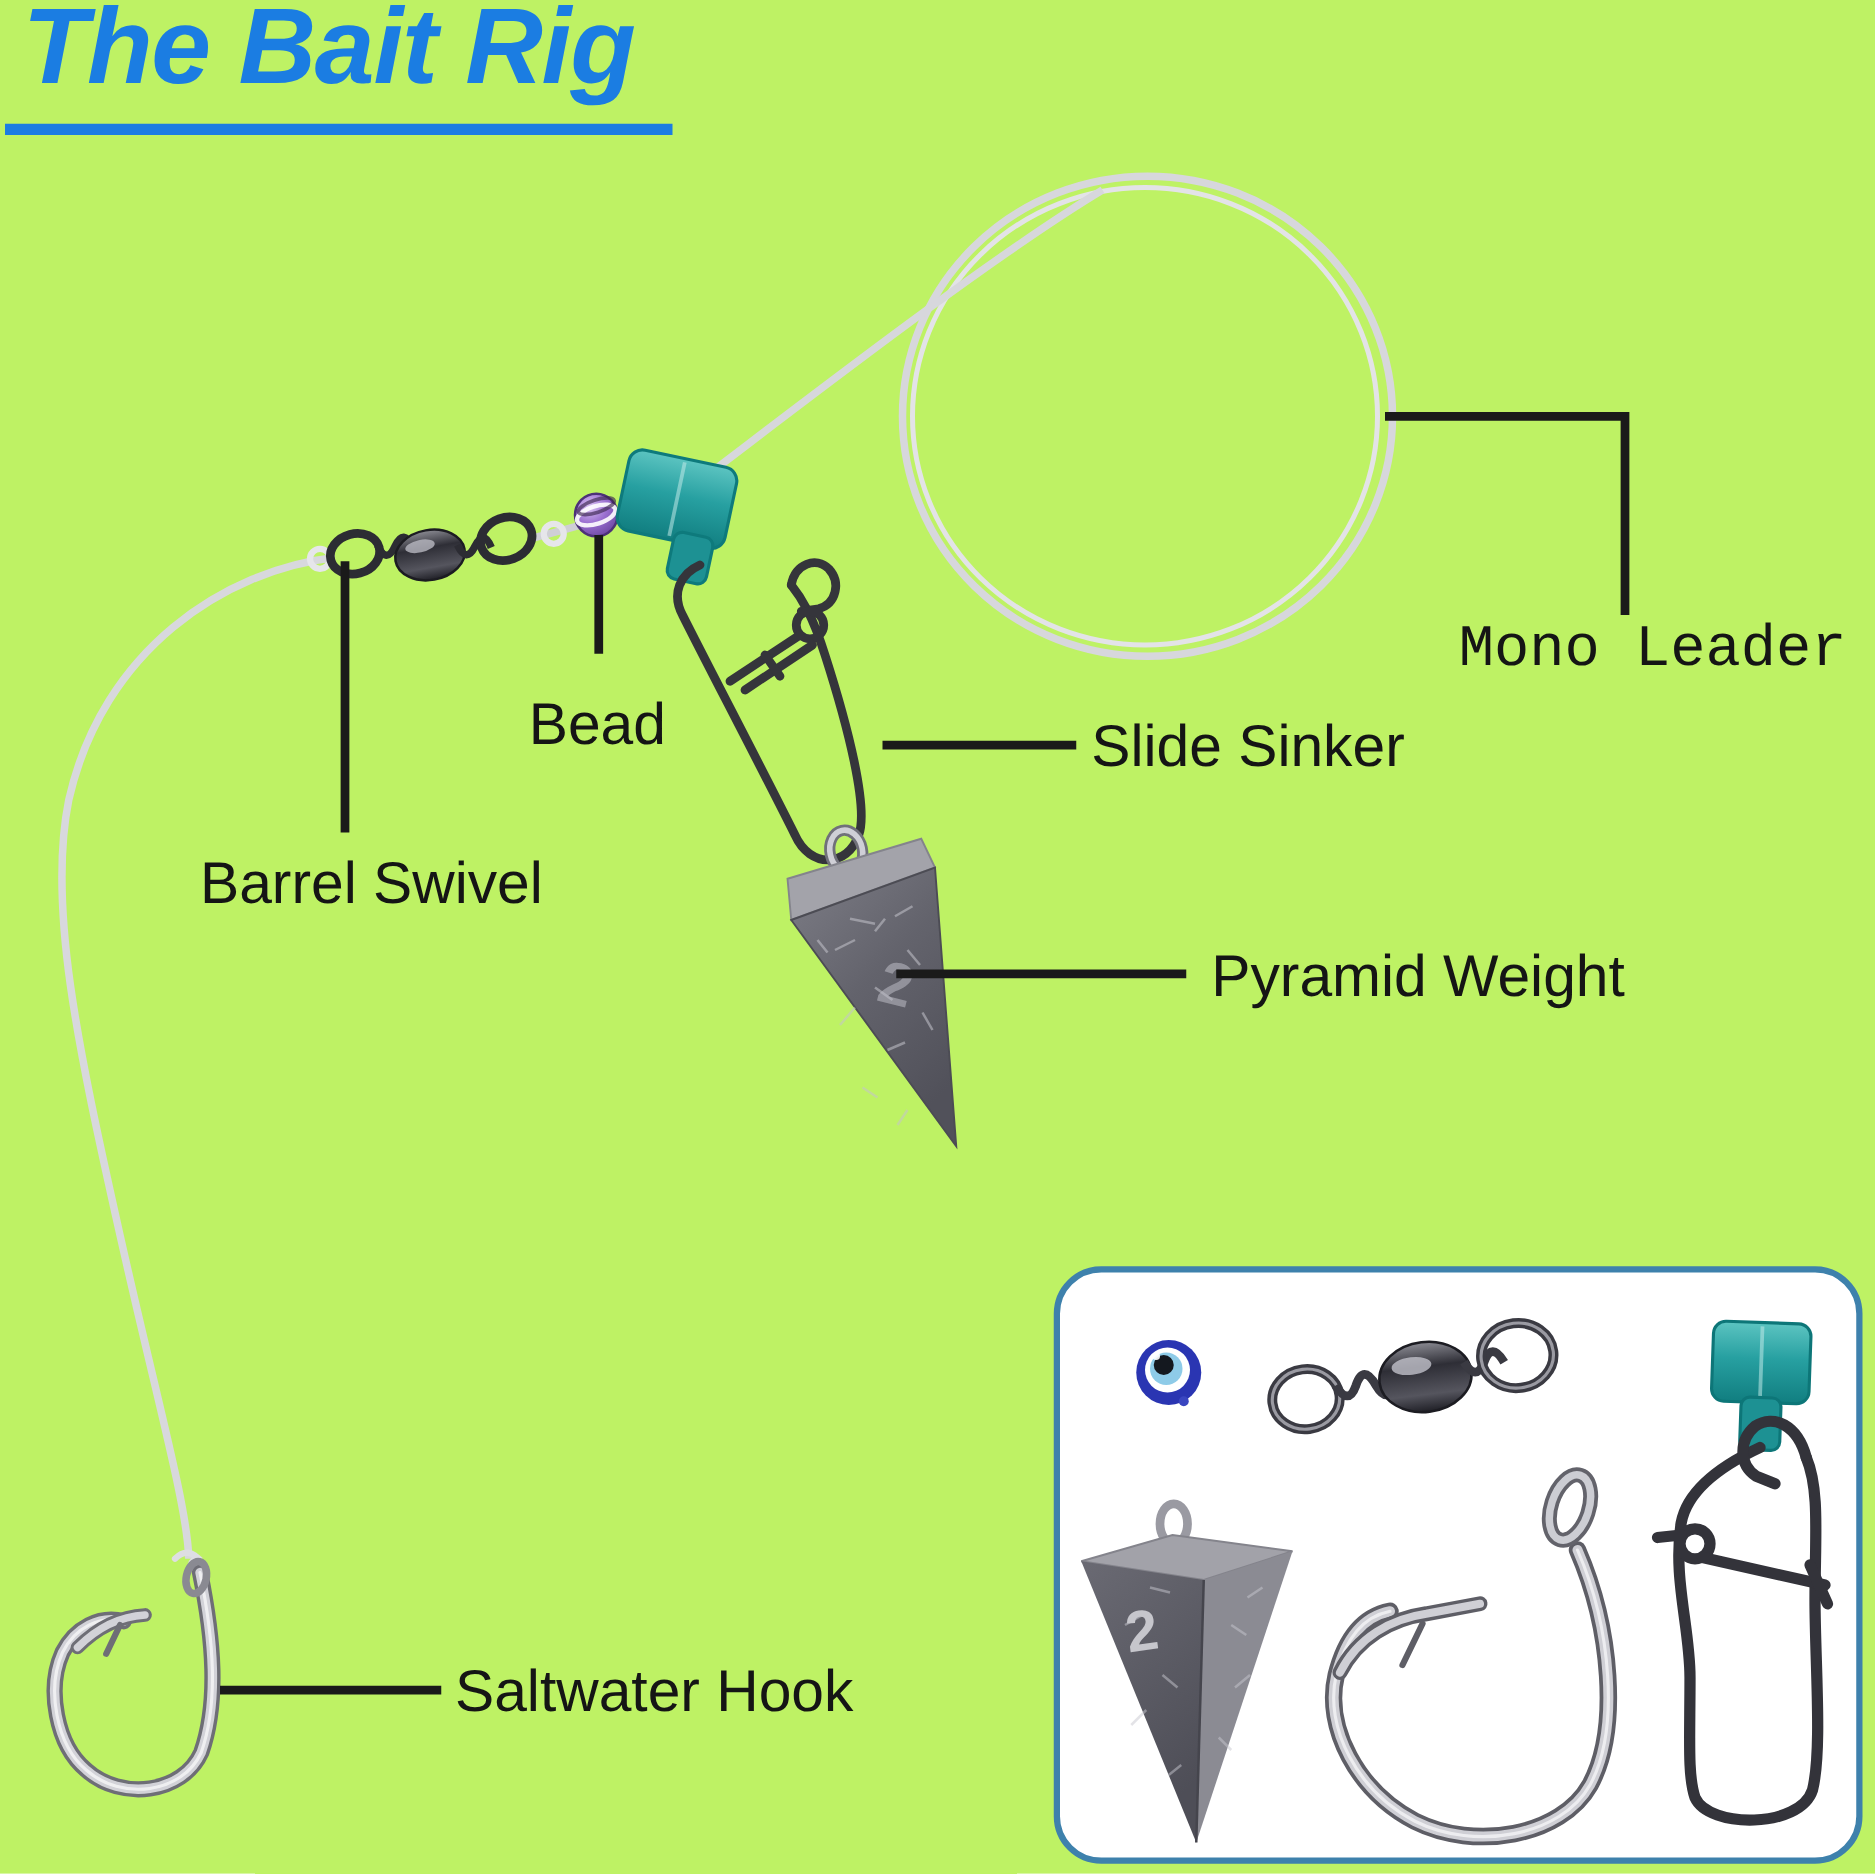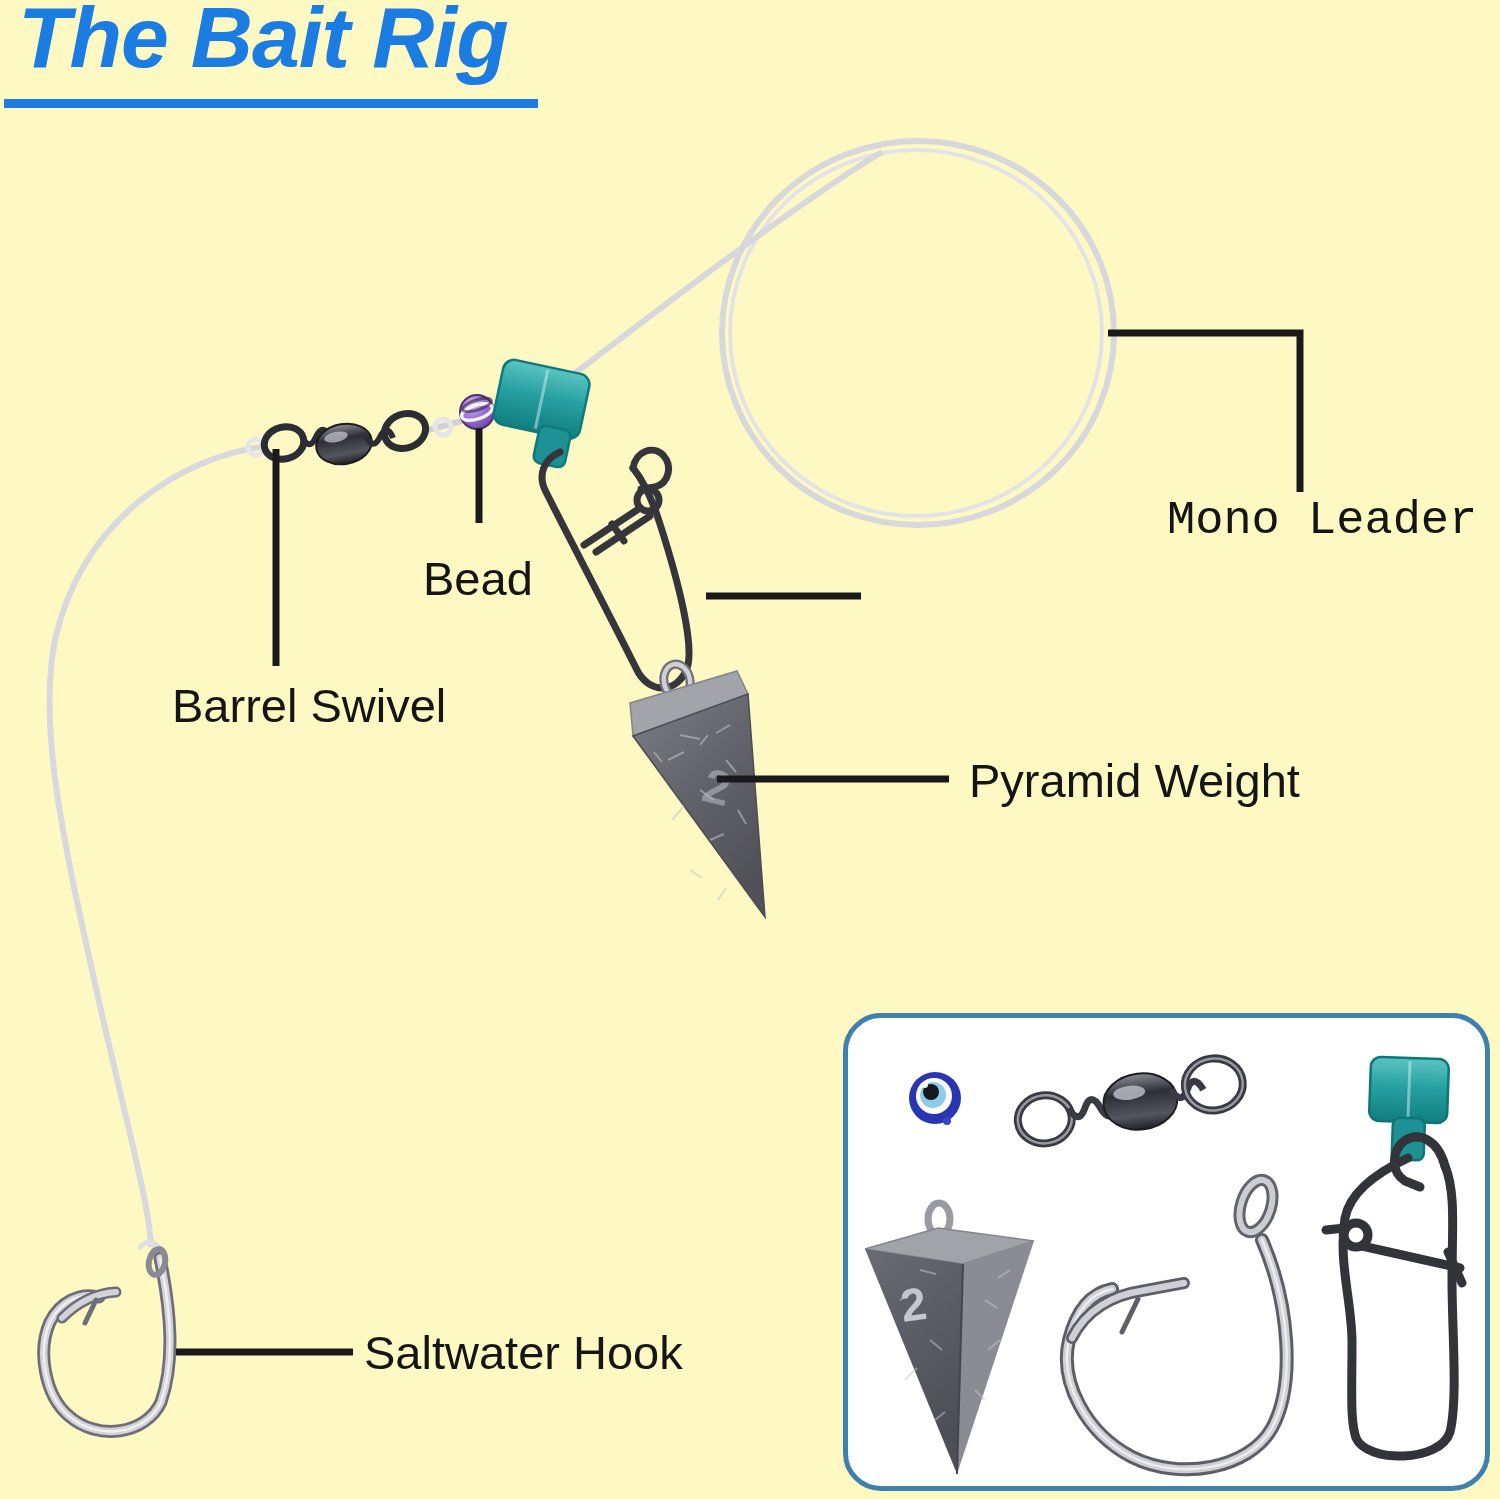--- a/index.html
+++ b/index.html
@@ -1,17 +1,17 @@
 <!DOCTYPE html>
 <html><head>
 <meta charset="utf-8">
 <style>
   html,body{margin:0;padding:0;background:#ffffff;}
   #stage{
-    position:relative;width:1500px;height:1499px;background:#fef9c3;overflow:hidden;
+    position:relative;width:1500px;height:1499px;background:#bef264;overflow:hidden;
     font-family:"Liberation Sans", sans-serif;
   }
   #page-title{
     position:absolute;left:18px;top:-12px;margin:0;
     font-size:86px;font-weight:bold;font-style:italic;
     color:#1b7de2;letter-spacing:-1px;white-space:nowrap;
   }
   #title-underline{
     position:absolute;left:4px;top:99px;width:534px;height:9px;background:#1b7de2;
   }
@@ -220,18 +220,19 @@
         <path d="M1445,1166 C1438,1140 1419,1131 1404,1141 C1391,1152 1391,1172 1405,1181 L1420,1187"></path>
         <circle cx="1356" cy="1235" r="12"></circle>
         <path d="M1345,1228 L1326,1230"></path>
         <path d="M1362,1246 L1460,1268"></path>
         <path d="M1448,1252 L1462,1283"></path>
       </g>
     </g>
   </svg>
 
   <div class="diagram-label" style="left:1167px;top:496px;font-family:Liberation Mono, monospace;">Mono Leader</div>
+  <div class="diagram-label" style="left:873px;top:572px;">Slide Sinker</div>
   <div class="diagram-label" style="left:423px;top:554px;">Bead</div>
-  <div class="diagram-label" style="left:160px;top:681px;margin-left:12px;">Barrel Swivel</div>
+  <div class="diagram-label" style="left:160px;top:681px;">Barrel Swivel</div>
   <div class="diagram-label" style="left:969px;top:756px;">Pyramid Weight</div>
   <div class="diagram-label" style="left:364px;top:1328px;text-align:center;">Saltwater Hook</div>
 
 </div>
 
 </body></html>

